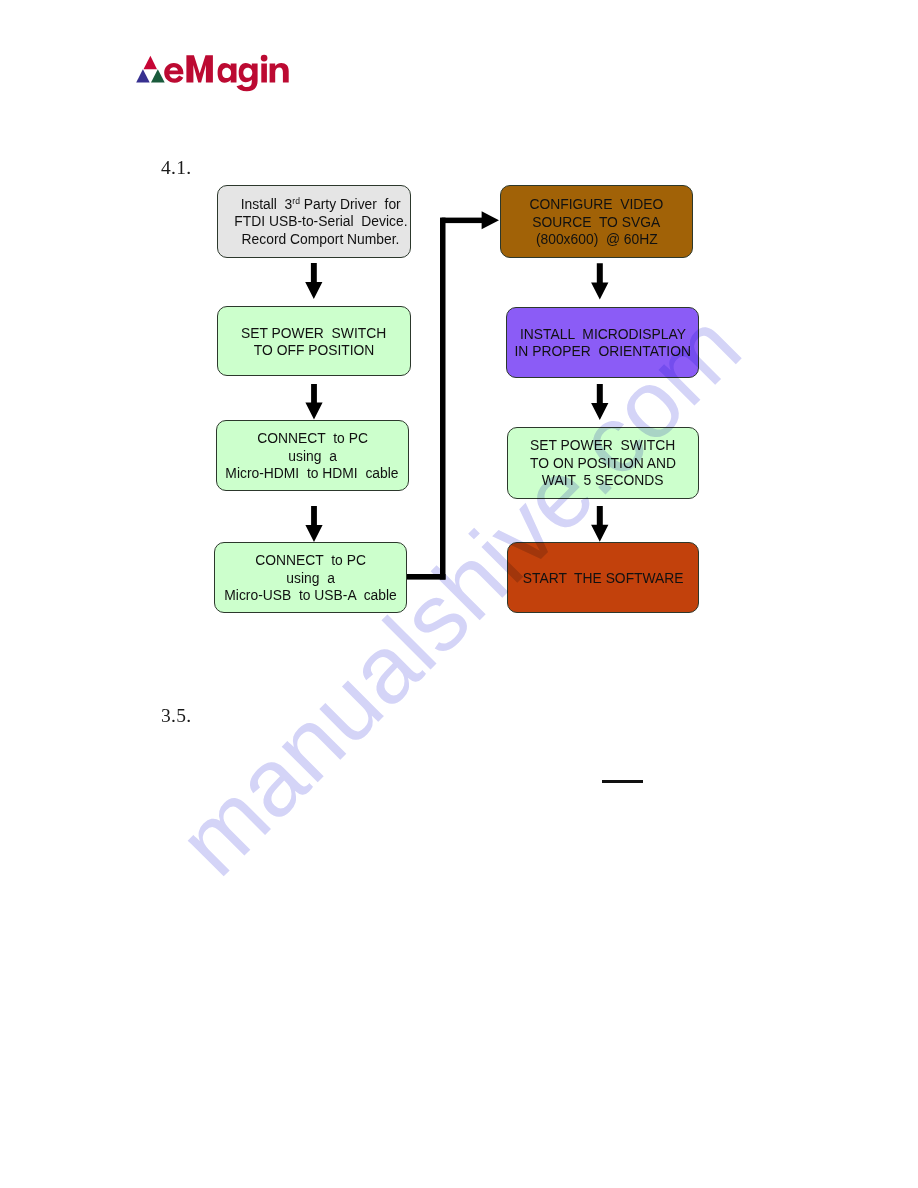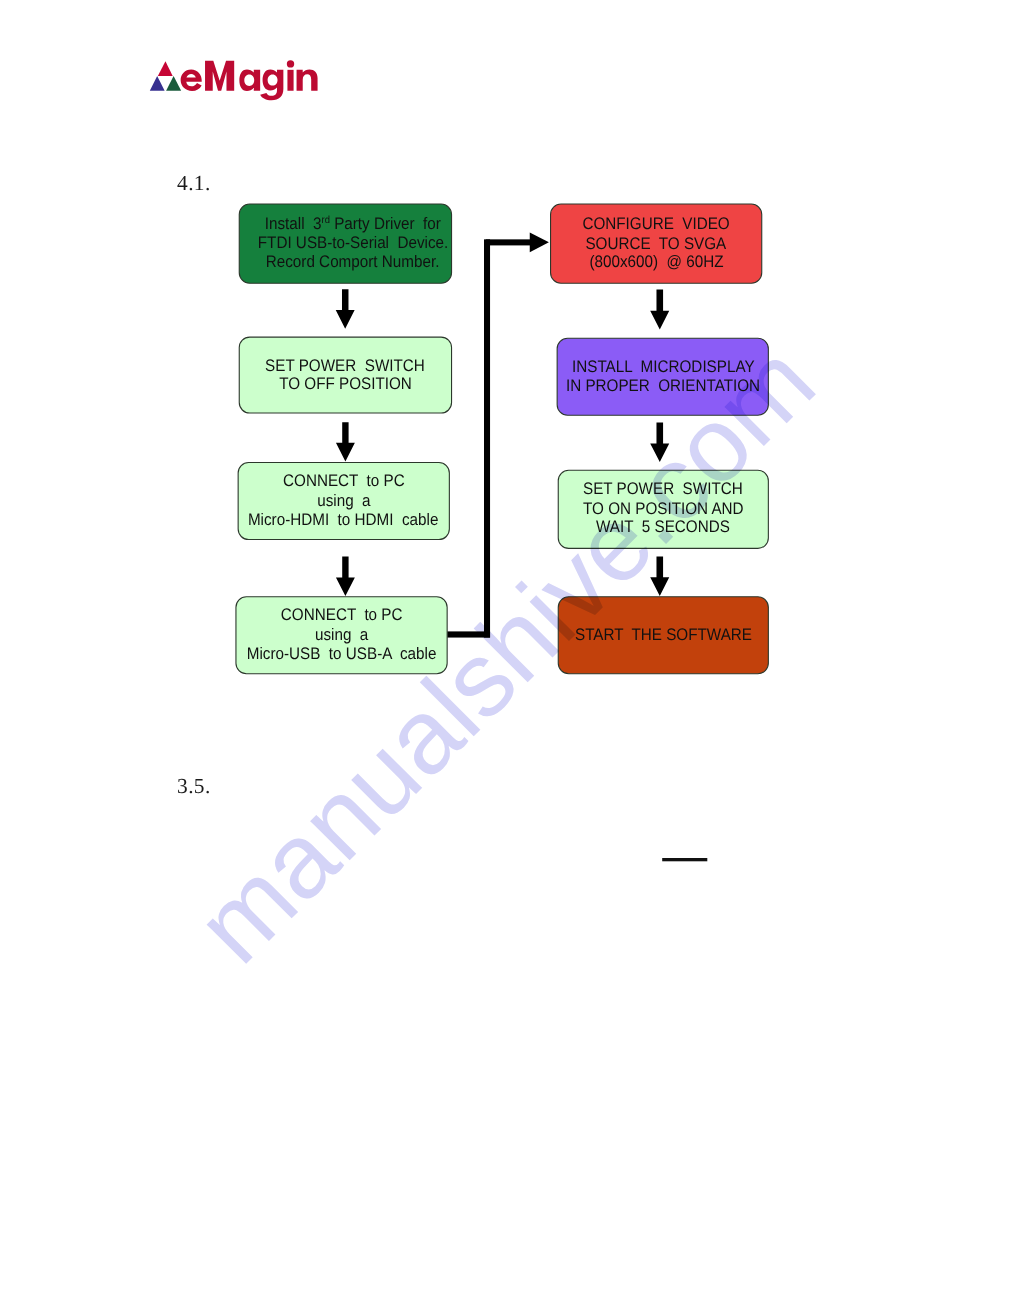--- a/index.html
+++ b/index.html
@@ -51,33 +51,33 @@
     <path d="M596.8,384.0 L602.8,384.0 L602.8,403.1 L608.4,403.1 L599.8,420.1 L591.1,403.1 L596.8,403.1 Z" fill="#000"></path>
     <path d="M596.8,505.9 L602.8,505.9 L602.8,524.8 L608.4,524.8 L599.8,541.8 L591.1,524.8 L596.8,524.8 Z" fill="#000"></path>
     <g fill="#000">
       <rect x="406.5" y="574.0" width="39.0" height="5.6"></rect>
       <rect x="440.0" y="217.6" width="5.5" height="362.0"></rect>
       <rect x="441.6" y="217.6" width="40.6" height="5.5"></rect>
     </g>
     <path d="M481.6,211.3 L499.0,220.3 L481.6,229.3 Z" fill="#000"></path>
   </svg>
 
-  <div class="fbox" style="left: 217px; top: 184.5px; width: 194px; height: 73px; background-color: #15803d; border-color: rgb(44, 56, 44); padding-left: 14px;">
+  <div class="fbox" style="left: 217px; top: 184.5px; width: 194px; height: 73px; background-color: #e5e5e5; border-color: rgb(44, 56, 44); padding-left: 14px;">
       <div class="btext"><div class="bl"><span>Install  3<sup>rd</sup> Party Driver  for</span></div><div class="bl"><span>FTDI USB-to-Serial  Device.</span></div><div class="bl"><span>Record Comport Number.</span></div></div>
     </div>
   <div class="fbox" style="left: 217px; top: 306px; width: 194px; height: 70px; background-color: rgb(204, 255, 204); border-color: rgb(44, 56, 44);">
       <div class="btext"><div class="bl"><span>SET POWER  SWITCH</span></div><div class="bl"><span>TO OFF POSITION</span></div></div>
     </div>
   <div class="fbox" style="left: 215.5px; top: 420px; width: 193.5px; height: 71px; background-color: rgb(204, 255, 204); border-color: rgb(44, 56, 44);">
       <div class="btext"><div class="bl"><span>CONNECT  to PC</span></div><div class="bl"><span>using  a</span></div><div class="bl"><span>Micro-HDMI  to HDMI  cable</span></div></div>
     </div>
   <div class="fbox" style="left: 213.5px; top: 542px; width: 193.5px; height: 71px; background-color: rgb(204, 255, 204); border-color: rgb(44, 56, 44);">
       <div class="btext"><div class="bl"><span>CONNECT  to PC</span></div><div class="bl"><span>using  a</span></div><div class="bl"><span>Micro-USB  to USB-A  cable</span></div></div>
     </div>
-  <div class="fbox" style="left: 500px; top: 184.5px; width: 193px; height: 73.5px; background-color: #ef4444; border-color: rgb(44, 56, 44);">
+  <div class="fbox" style="left: 500px; top: 184.5px; width: 193px; height: 73.5px; background-color: #a16207; border-color: rgb(44, 56, 44);">
       <div class="btext"><div class="bl"><span>CONFIGURE  VIDEO</span></div><div class="bl"><span>SOURCE  TO SVGA</span></div><div class="bl"><span>(800x600)  @ 60HZ</span></div></div>
     </div>
   <div class="fbox" style="left: 506px; top: 306.5px; width: 193px; height: 71px; background-color: #8b5cf6; border-color: rgb(44, 56, 44);">
       <div class="btext"><div class="bl"><span>INSTALL  MICRODISPLAY</span></div><div class="bl"><span>IN PROPER  ORIENTATION</span></div></div>
     </div>
   <div class="fbox" style="left: 506.5px; top: 426.5px; width: 192.5px; height: 72px; background-color: rgb(204, 255, 204); border-color: rgb(44, 56, 44);">
       <div class="btext"><div class="bl"><span>SET POWER  SWITCH</span></div><div class="bl"><span>TO ON POSITION AND</span></div><div class="bl"><span>WAIT  5 SECONDS</span></div></div>
     </div>
   <div class="fbox" style="left: 507px; top: 542px; width: 192px; height: 71px; background-color: #c2410c; border-color: rgb(44, 56, 44);">
       <div class="btext"><div class="bl"><span>START  THE SOFTWARE</span></div></div>

